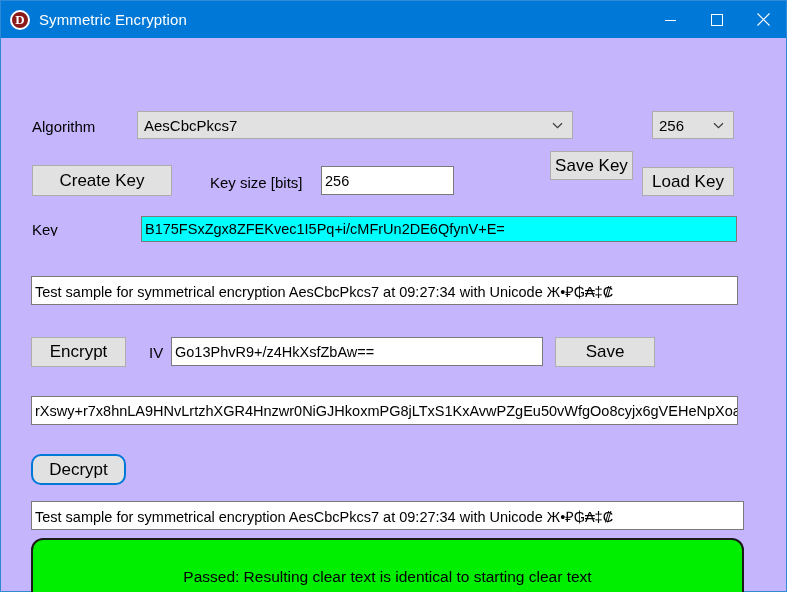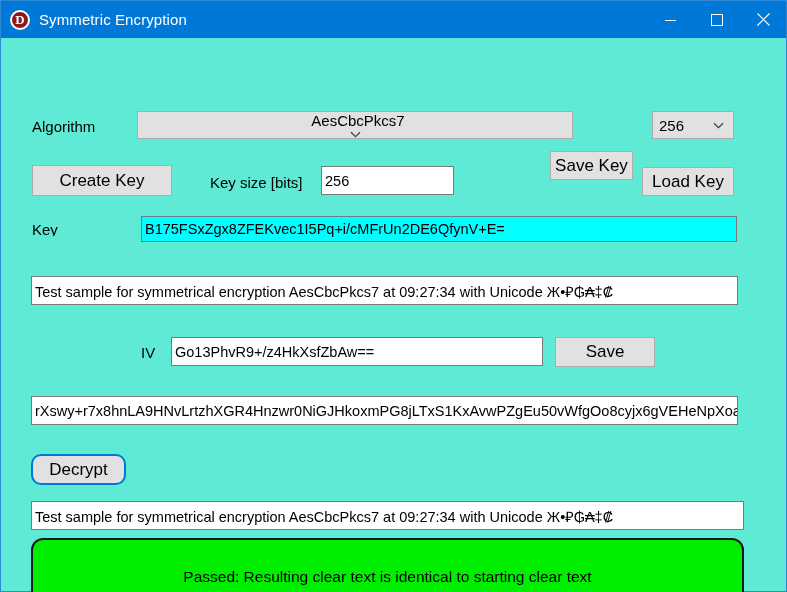--- a/index.html
+++ b/index.html
@@ -72,21 +72,21 @@
     align-items: center;
     justify-content: center;
     cursor: default;
   }
   .win-btn svg { display: block; }
 
   
   .client {
     position: relative;
     flex: 1 1 auto;
-    background: #5eead4;
+    background: #c4b5fd;
   }
 
   .abs { position: absolute; box-sizing: border-box; }
 
   .lbl {
     font-size: 15px;
     color: #000000;
     white-space: nowrap;
     overflow: hidden;
   }
@@ -185,21 +185,21 @@
           <path d="M0.5 0.5 L12.5 12.5 M12.5 0.5 L0.5 12.5" stroke="#ffffff" stroke-width="1.1" fill="none"></path>
         </svg>
       </div>
     </div>
   </div>
 
   <div class="client">
 
     <div class="abs lbl" style="left:31px; top:80px; width:100px;">Algorithm</div>
 
-    <div class="abs combo" style="left:136px; top:73px; width:436px; height:28px;flex-direction:column;">
+    <div class="abs combo" style="left:136px; top:73px; width:436px; height:28px;">
       <span class="combo-val">AesCbcPkcs7</span>
       <span class="arrow">
         <svg width="11" height="7" viewBox="0 0 11 7">
           <path d="M1 1.2 L5.5 5.6 L10 1.2" stroke="#3c3c3c" stroke-width="1.2" fill="none"></path>
         </svg>
       </span>
     </div>
 
     <div class="abs combo" style="left:651px; top:73px; width:82px; height:28px;">
       <span class="combo-val">256</span>
@@ -219,22 +219,23 @@
     <div class="abs btn" style="left:549px; top:113px; width:83px; height:29px;">Save Key</div>
 
     <div class="abs btn" style="left:641px; top:129px; width:92px; height:29px;">Load Key</div>
 
     <div class="abs lbl" style="left:31px; top:184px; width:60px; height:14px; line-height:16px;">Key</div>
 
     <div class="abs txt cyan" style="left:140px; top:178px; width:596px; height:26px;">B175FSxZgx8ZFEKvec1I5Pq+i/cMFrUn2DE6QfynV+E=</div>
 
     <div class="abs txt" style="left:30px; top:238px; width:707px; height:29px;">Test sample for symmetrical encryption AesCbcPkcs7 at 09:27:34 with Unicode Ж•₽₲₳‡₡</div>
 
-
-    <div class="abs lbl" style="left:140px; top:306px; width:24px;">IV</div>
+    <div class="abs btn" style="left:30px; top:299px; width:95px; height:30px;">Encrypt</div>
+
+    <div class="abs lbl" style="left:148px; top:306px; width:24px;">IV</div>
 
     <div class="abs txt" style="left:170px; top:299px; width:372px; height:29px;">Go13PhvR9+/z4HkXsfZbAw==</div>
 
     <div class="abs btn" style="left:554px; top:299px; width:100px; height:30px;">Save</div>
 
 
     <div class="abs txt" style="left:30px; top:358px; width:707px; height:29px;">rXswy+r7x8hnLA9HNvLrtzhXGR4Hnzwr0NiGJHkoxmPG8jLTxS1KxAvwPZgEu50vWfgOo8cyjx6gVEHeNpXoal</div>
 
     <div class="abs btn focused" style="left:30px; top:416px; width:95px; height:31px;border-radius:10px;">Decrypt</div>
 

